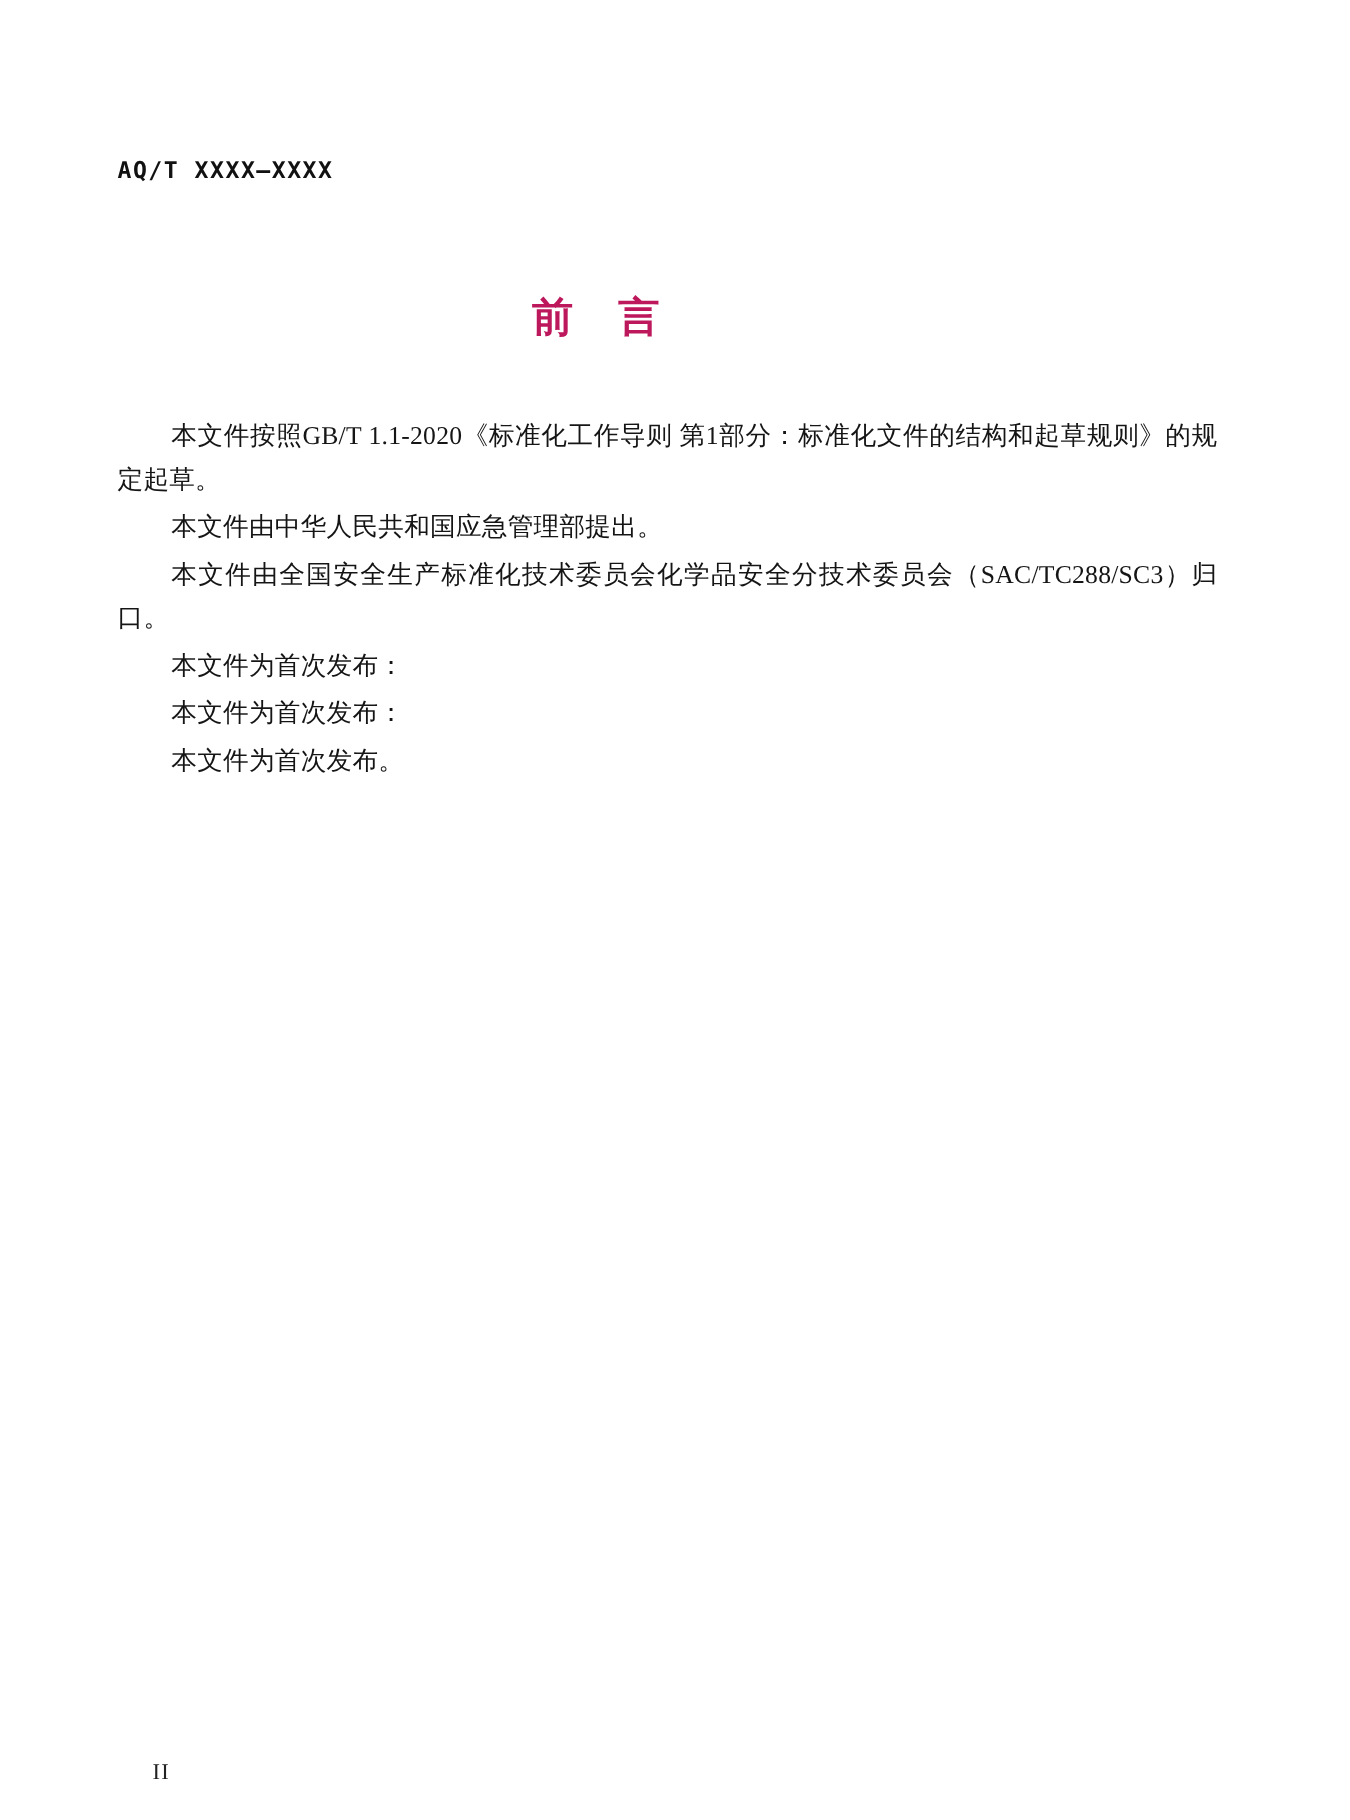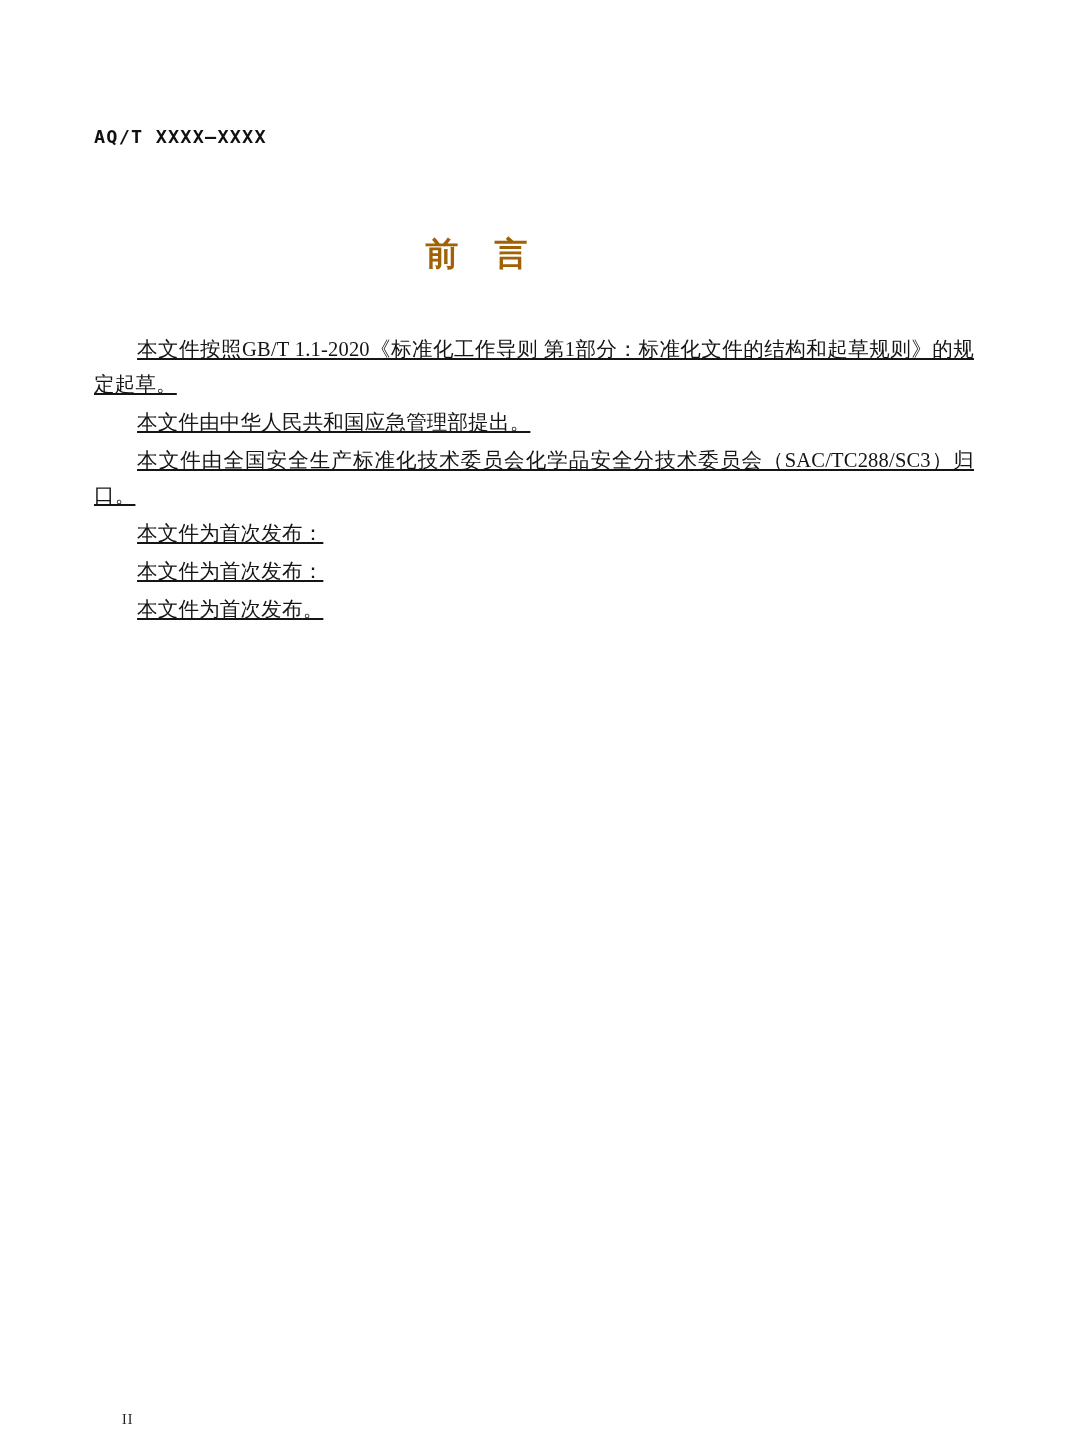--- a/index.html
+++ b/index.html
@@ -35,54 +35,53 @@
   .doc-title {
     position: absolute;
     left: 0;
     right: 0;
     top: 232px;
     text-align: center;
     font-family: "DejaVu Serif", "Liberation Serif", serif;
     font-weight: 700;
     font-size: 33px;
     letter-spacing: 2px;
-    color: #a16207;
+    color: #be185d;
   }
   .doc-title .gap {
     display: inline-block;
     width: 34px;
   }
   .body-block {
     position: absolute;
     left: 94px;
     top: 332px;
     width: 880px;
   }
   .para {
     font-size: 20.5px;
     line-height: 35px;
     color: #151515;
     margin: 0 0 0 0;
     text-align: justify;
     text-justify: inter-ideograph;
     letter-spacing: 0.2px;
-    text-decoration: underline;
   }
   .para.indent {
     text-indent: 2.1em;
   }
   .para + .para {
     margin-top: 3px;
   }
   .page-number {
     position: absolute;
     left: 122px;
     bottom: 28px;
     font-family: "Liberation Serif", "DejaVu Serif", serif;
-    font-size: 14px;
+    font-size: 18px;
     color: #222;
     letter-spacing: 1px;
   }
 </style>
 </head>
 <body>
 
 <div class="page">
 
   <div class="std-number">AQ/T XXXX—XXXX</div>

